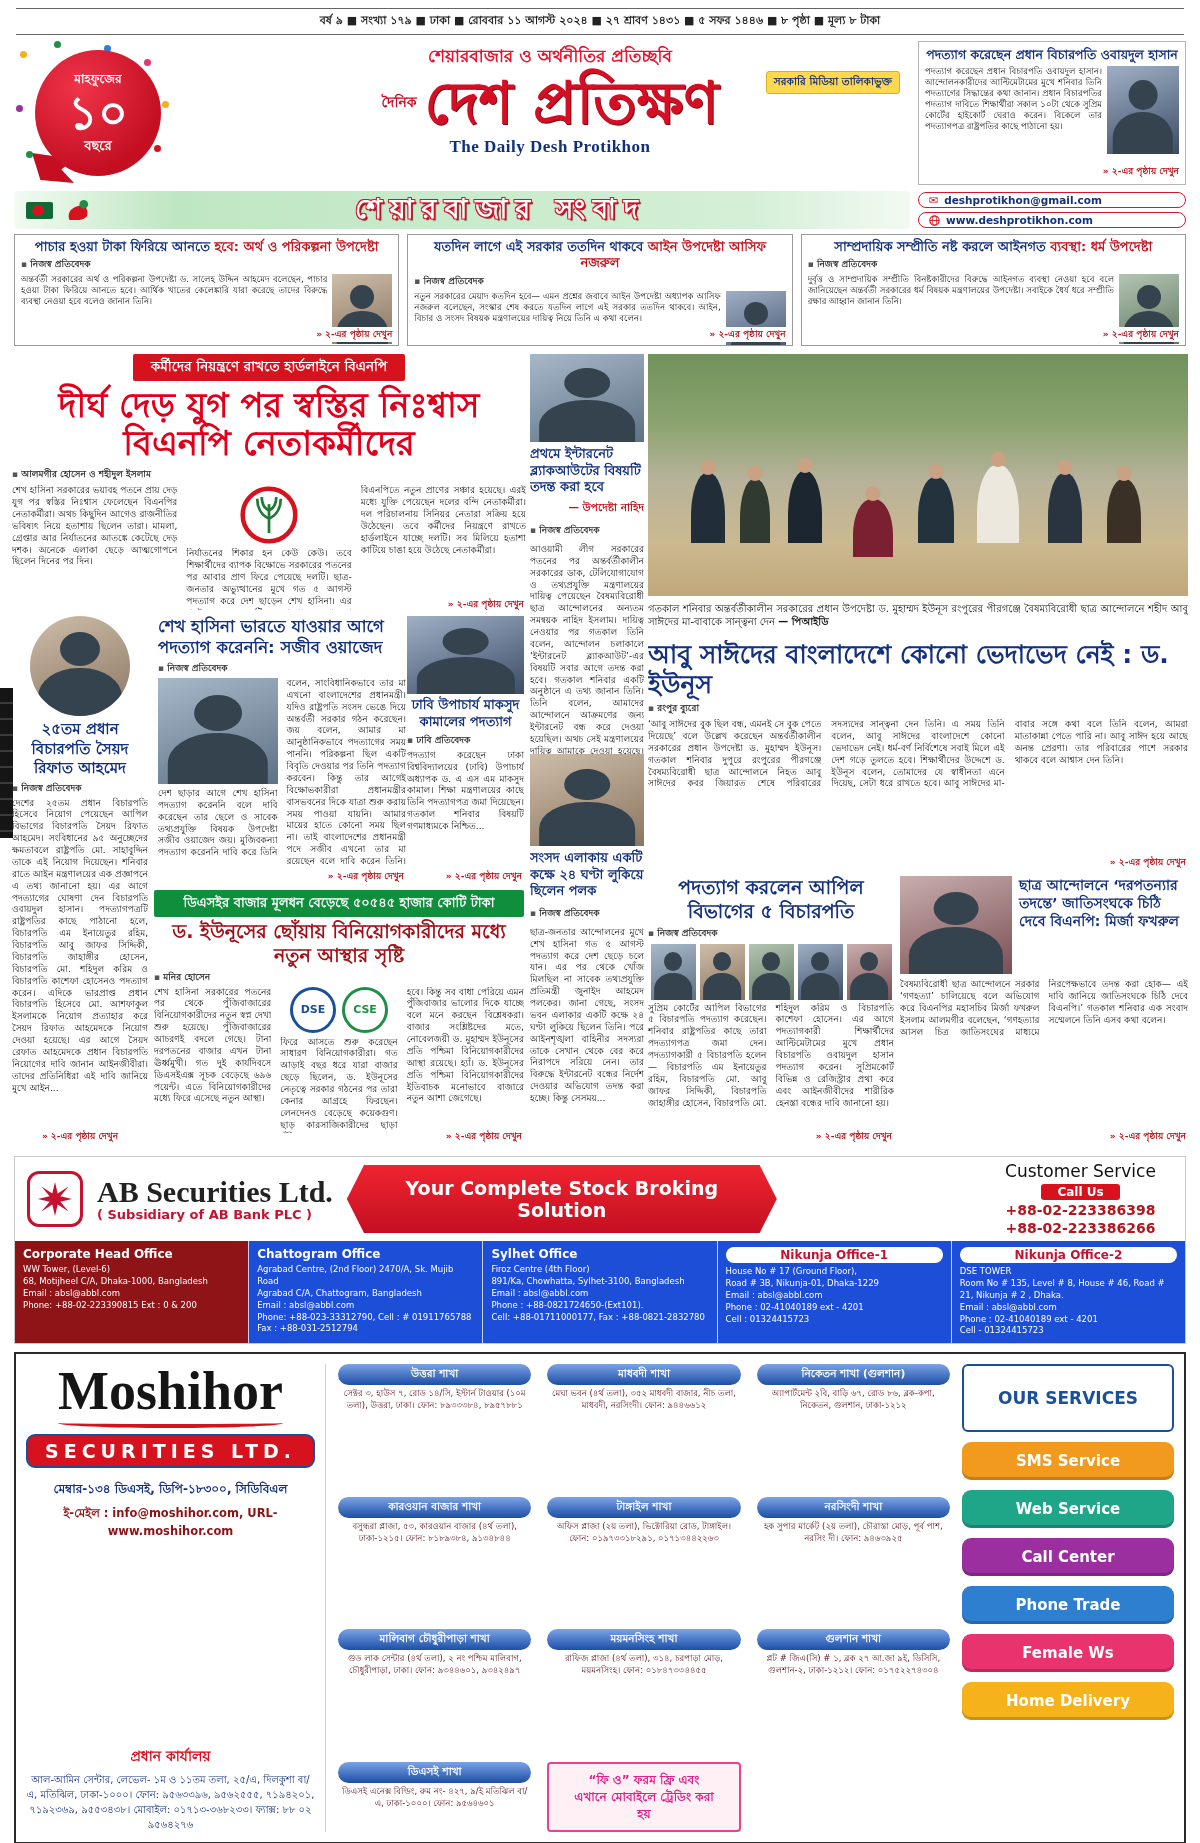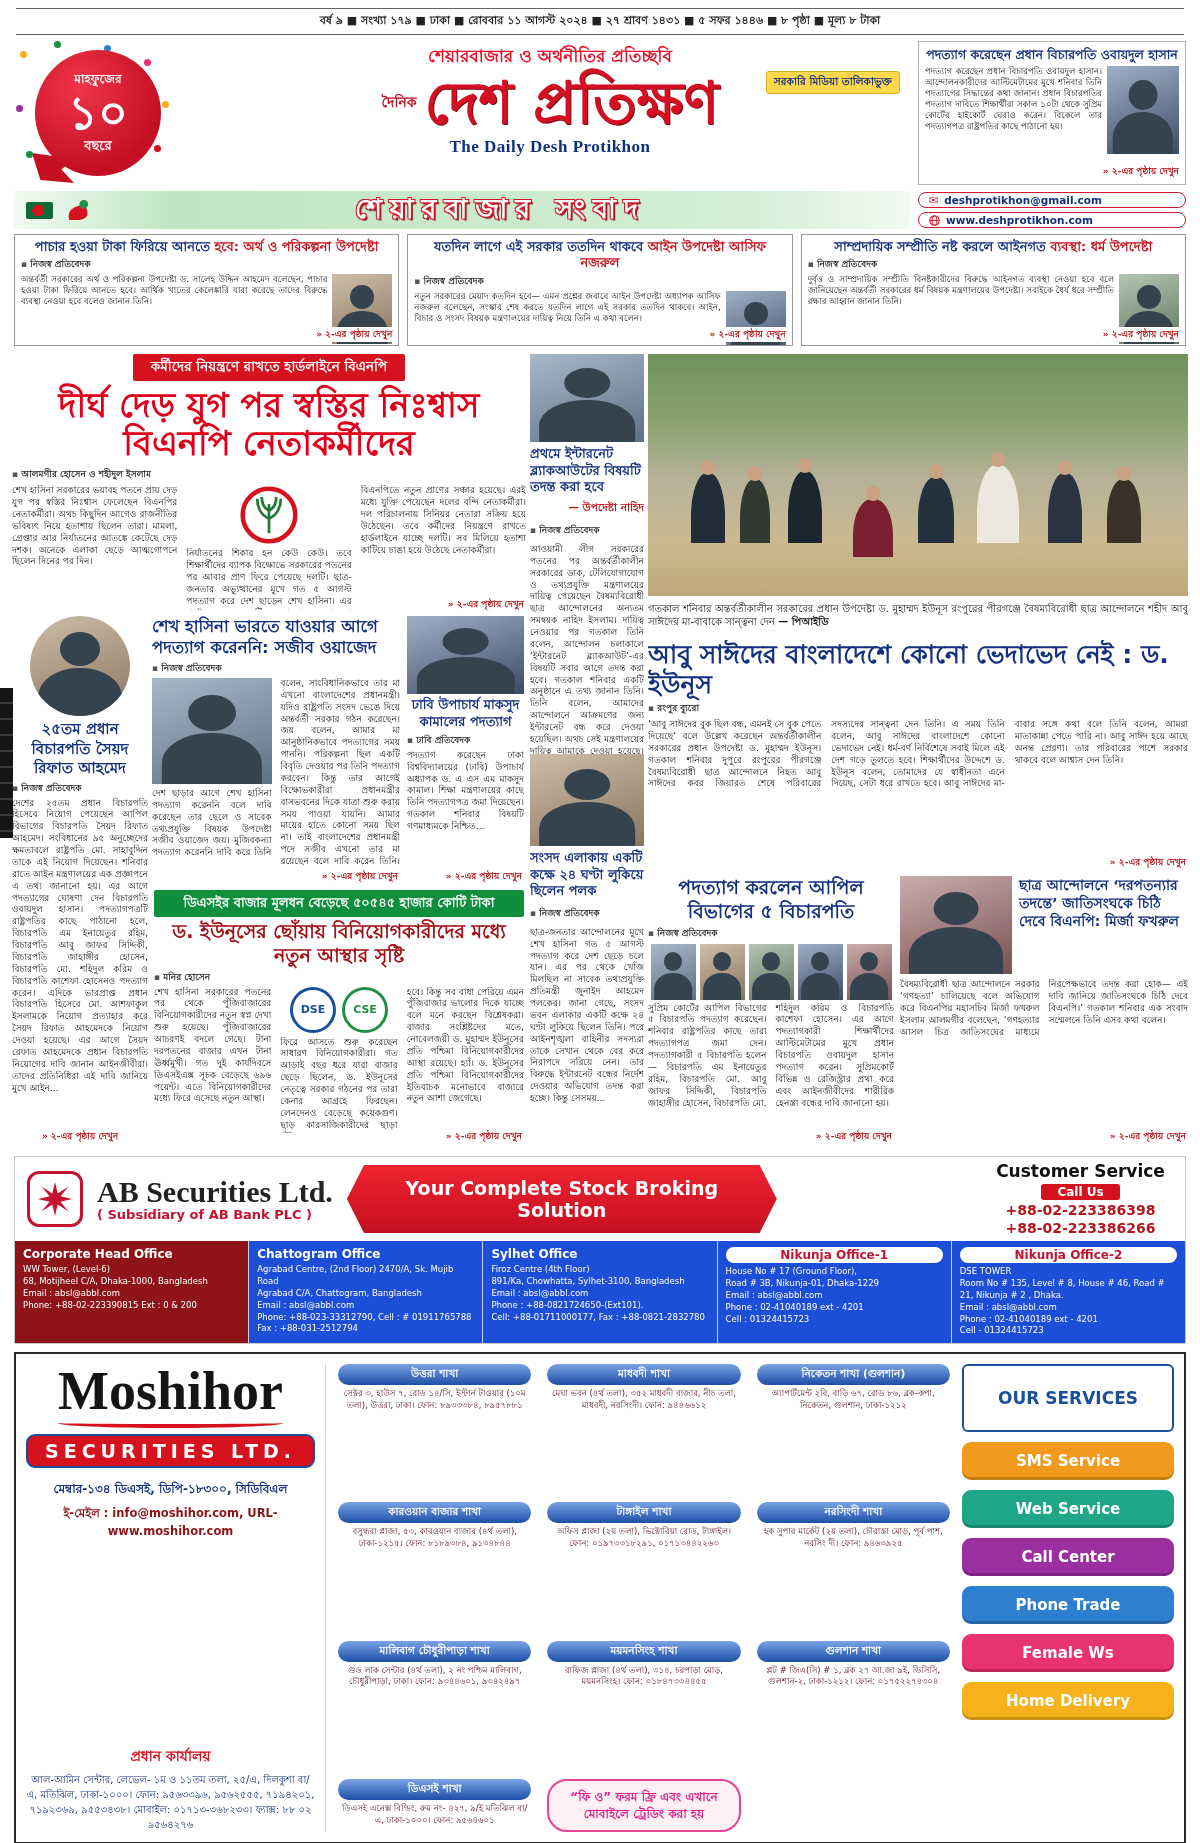--- a/index.html
+++ b/index.html
@@ -143,21 +143,21 @@
 .ab{margin:8px 14px 0;border:1px solid #c9c9c9}
 .ab-top{display:flex;align-items:center;gap:14px;padding:6px 12px;height:84px}
 .ab-logo{width:56px;height:56px;border:3px solid #c41230;border-radius:12px;display:flex;
 align-items:center;justify-content:center;flex:none}
 .ab-name{font-size:30px;font-weight:800;color:#222;font-family:"Liberation Serif","DejaVu Serif",serif;line-height:1.05}
 .ab-sub{font-size:13px;color:#c41230;font-weight:bold}
 .ab-ribbon{flex:1;max-width:430px;background:linear-gradient(180deg,#ef2430,#c40f22);color:#fff;font-size:19px;
 font-weight:800;text-align:center;padding:12px 18px;
 clip-path:polygon(4% 0,96% 0,100% 50%,96% 100%,4% 100%,0 50%)}
 .ab-cs{margin-left:auto;text-align:center;min-width:185px}
-.ab-cs-title{font-size:17px;font-weight:700}
+.ab-cs-title{font-size:17px;font-weight:400}
 .ab-callus{display:inline-block;background:#d6121f;color:#fff;font-size:12px;font-weight:bold;
 padding:1px 16px;border-radius:3px;margin:2px 0}
 .ab-phone{font-size:14px;font-weight:800;color:#b3161d;line-height:1.25}
 .ab-offices{display:flex;background:#1d4ed8;color:#fff}
 .ab-office{flex:1;padding:6px 8px;border-left:1px solid rgba(255,255,255,.75)}
 .ab-office:first-child{border-left:none;background:#8f1418}
 .ab-office h5{font-size:12px;font-weight:800;margin-bottom:3px}
 .ab-office h5.pillhead{background:#fff;color:#c41230;border-radius:999px;text-align:center;padding:1px 6px}
 .ab-line{font-size:8.5px;line-height:1.4}
 
@@ -169,21 +169,21 @@
 padding:4px;border:2px solid #1a4f9c;border-radius:9px;margin-top:6px}
 .mosh-member{margin-top:12px;font-size:12px;font-weight:bold;color:#14317d;text-align:center}
 .mosh-email{font-size:11.5px;font-weight:bold;color:#8d1317;text-align:center;margin-top:5px}
 .mosh-head-office{margin-top:auto;text-align:center}
 .mho-title{color:#d6121f;font-weight:800;font-size:14px}
 .mho-body{font-size:10px;color:#14317d;line-height:1.5;margin-top:3px}
 .mosh-branches{flex:1;display:grid;grid-template-columns:repeat(3,1fr);gap:10px 16px;align-content:space-between}
 .b-head{background:linear-gradient(180deg,#7ba3e6,#1d4fa6);color:#fff;font-size:10.5px;font-weight:bold;
 text-align:center;border-radius:999px;padding:2px 4px}
 .b-body{font-size:8.5px;color:#5a1420;line-height:1.4;text-align:center;padding:3px 2px 0}
-.promo{align-self:center;border:2px solid #e84393;border-radius:20px;padding:8px 18px;color:#e0218a;
+.promo{align-self:center;border:2px solid #e84393;border-radius:4px;padding:8px 24px;color:#e0218a;
 font-weight:800;font-size:12px;line-height:1.4;text-align:center;background:#fff0f6}
 .mosh-services{width:212px;display:flex;flex-direction:column;gap:10px}
 .svc-title{border:2px solid #1a4f9c;color:#1a4f9c;font-weight:800;font-size:17px;text-align:center;
 padding:22px;border-radius:6px}
 .svc{color:#fff;font-weight:800;font-size:15px;text-align:center;padding:10px 4px;border-radius:9px;
 box-shadow:inset 0 -3px 0 rgba(0,0,0,.18)}
 </style>
 </head>
 <body>
 
@@ -340,21 +340,21 @@
     </article>
 
     <article class="block cj-col" style="left:0;top:264px;width:136px;height:528px">
       <div class="photo tone-b round"></div>
       <h4 class="h-navy">২৫তম প্রধান বিচারপতি সৈয়দ রিফাত আহমেদ</h4>
       <div class="byline">নিজস্ব প্রতিবেদক</div>
       <div class="bt">দেশের ২৫তম প্রধান বিচারপতি হিসেবে নিয়োগ পেয়েছেন আপিল বিভাগের বিচারপতি সৈয়দ রিফাত আহমেদ। সংবিধানের ৯৫ অনুচ্ছেদের ক্ষমতাবলে রাষ্ট্রপতি মো. সাহাবুদ্দিন তাকে এই নিয়োগ দিয়েছেন। শনিবার রাতে আইন মন্ত্রণালয়ের এক প্রজ্ঞাপনে এ তথ্য জানানো হয়। এর আগে পদত্যাগের ঘোষণা দেন বিচারপতি ওবায়দুল হাসান। পদত্যাগপত্রটি রাষ্ট্রপতির কাছে পাঠানো হলে, বিচারপতি এম ইনায়েতুর রহিম, বিচারপতি আবু জাফর সিদ্দিকী, বিচারপতি জাহাঙ্গীর হোসেন, বিচারপতি মো. শহিদুল করিম ও বিচারপতি কাশেফা হোসেনও পদত্যাগ করেন। এদিকে ভারপ্রাপ্ত প্রধান বিচারপতি হিসেবে মো. আশফাকুল ইসলামকে নিয়োগ প্রত্যাহার করে সৈয়দ রিফাত আহমেদকে নিয়োগ দেওয়া হয়েছে। এর আগে সৈয়দ রেফাত আহমেদকে প্রধান বিচারপতি নিয়োগের দাবি জানান আইনজীবীরা। তাদের প্রতিনিধিরা এই দাবি জানিয়ে মুখে আইন...</div>
       <div class="more">» ২-এর পৃষ্ঠায় দেখুন</div>
     </article>
 
-    <article class="block sajeeb" style="left:140px;top:264px;width:248px;height:268px">
+    <article class="block sajeeb" style="left:146px;top:264px;width:248px;height:268px">
       <h3 class="h-navy">শেখ হাসিনা ভারতে যাওয়ার আগে পদত্যাগ করেননি: সজীব ওয়াজেদ</h3>
       <div class="byline">নিজস্ব প্রতিবেদক</div>
       <div class="s-body bt">
         <span class="photo s-photo"></span>
         <span>দেশ ছাড়ার আগে শেখ হাসিনা পদত্যাগ করেননি বলে দাবি করেছেন তার ছেলে ও সাবেক তথ্যপ্রযুক্তি বিষয়ক উপদেষ্টা সজীব ওয়াজেদ জয়। মুজিবকন্যা পদত্যাগ করেননি দাবি করে তিনি বলেন, সাংবিধানিকভাবে তার মা এখনো বাংলাদেশের প্রধানমন্ত্রী। যদিও রাষ্ট্রপতি সংসদ ভেঙে দিয়ে অন্তর্বর্তী সরকার গঠন করেছেন। জয় বলেন, আমার মা আনুষ্ঠানিকভাবে পদত্যাগের সময় পাননি। পরিকল্পনা ছিল একটি বিবৃতি দেওয়ার পর তিনি পদত্যাগ করবেন। কিন্তু তার আগেই বিক্ষোভকারীরা প্রধানমন্ত্রীর বাসভবনের দিকে যাত্রা শুরু করায় সময় পাওয়া যায়নি। আমার মায়ের হাতে কোনো সময় ছিল না। তাই বাংলাদেশের প্রধানমন্ত্রী পদে সজীব এখনো তার মা রয়েছেন বলে দাবি করেন তিনি। রয়টার্সকে দেওয়া এক সাক্ষাৎকারে জয় আরও বলেন, রাষ্ট্রপতি...</span>
       </div>
       <div class="more">» ২-এর পৃষ্ঠায় দেখুন</div>
     </article>
 
     <article class="block duvc" style="left:395px;top:264px;width:117px;height:268px">

